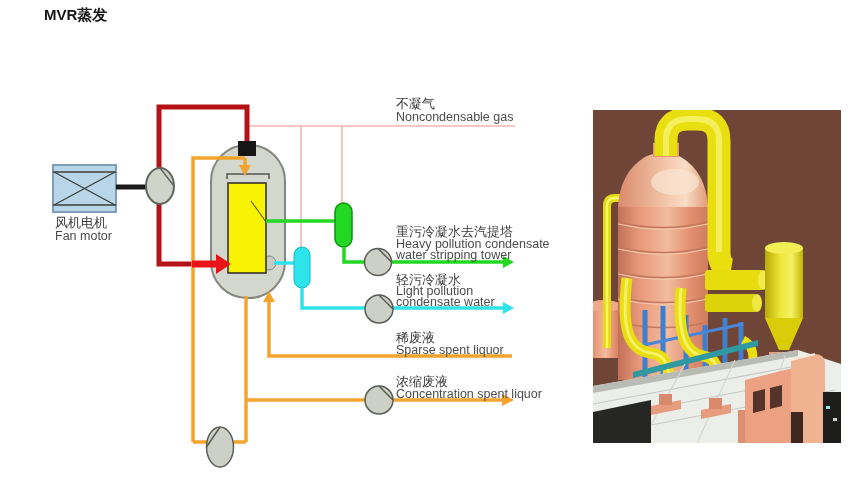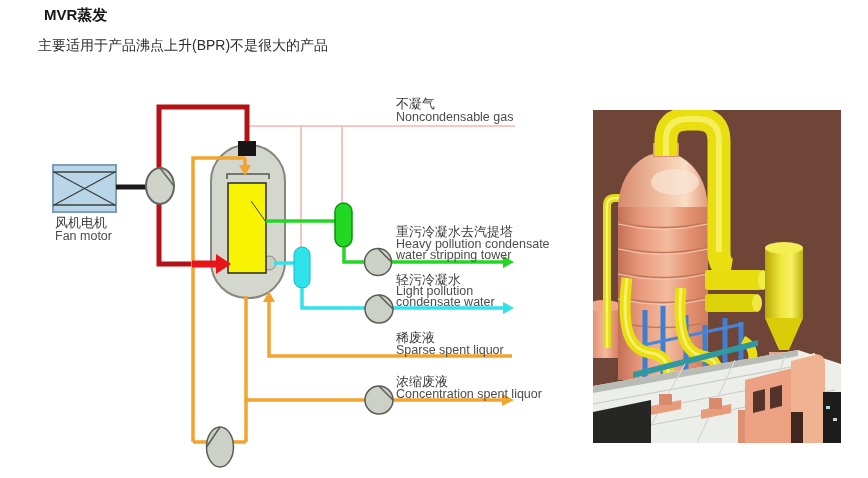--- a/index.html
+++ b/index.html
@@ -14,21 +14,20 @@
   text{font-family:"Liberation Sans","DejaVu Sans",sans-serif;}
   .zh{font-size:13px;fill:#3b3b3b;}
   .en{font-size:12.5px;fill:#4c4c4c;}
 </style>
 </head>
 <body>
 
 <div class="stage">
 
   <div class="title">MVR蒸发</div>
-  <div class="subtitle">主要适用于产品沸点上升(BPR)不是很大的产品</div>
 
   <svg id="schematic" width="868" height="478" viewBox="0 0 868 478">
 
     <g stroke="#f4b6af" stroke-width="1.6" fill="none">
       <polyline points="241,126 507,126"></polyline>
       <line x1="293" y1="126" x2="293" y2="247"></line>
       <line x1="334" y1="126" x2="334" y2="203"></line>
     </g>
 
     <g>

